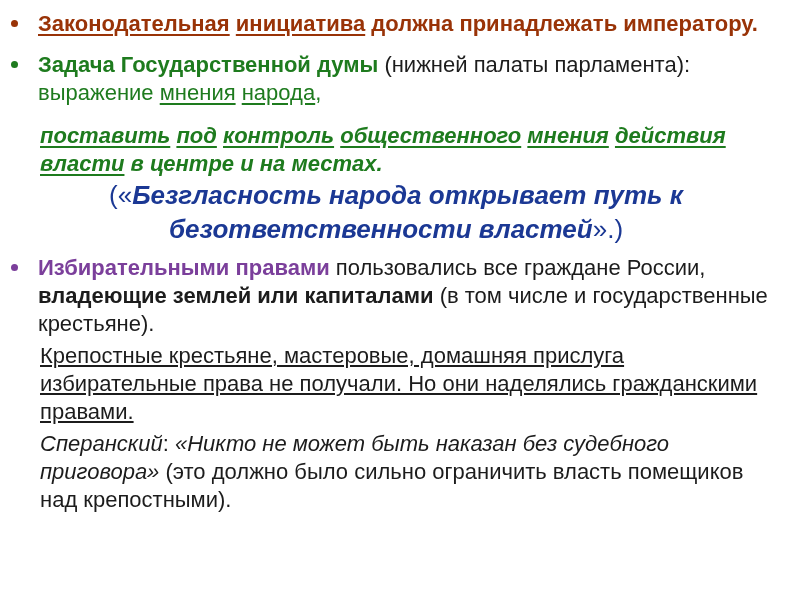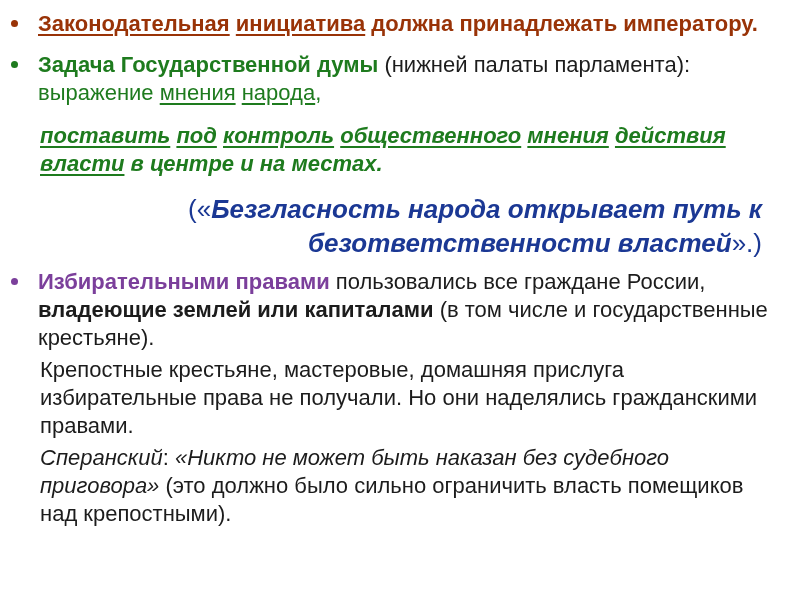--- a/index.html
+++ b/index.html
@@ -24,33 +24,33 @@
     margin:0 0 4px 0;
   }
   .bullet-marker{
     position:absolute;
     left:11px;top:10px;
     width:7px;height:7px;
     border-radius:50%;
     display:inline-block;
   }
   .block.center{
-    text-align:right;
+    text-align:center;
     font-size:26px;
     line-height:34px;
     padding-left:30px;
     padding-right:30px;
     margin-bottom:8px;
   }
   .block.plain{padding-left:40px;}
   [data-name="law-initiative"]{margin-bottom:13px;}
   [data-name="duma-task"]{margin-bottom:15px;}
-  [data-name="duma-control"]{margin-bottom:14px;}
+  [data-name="duma-control"]{margin-bottom:0;}
   [data-name="voting-rights"]{margin-bottom:4px;}
-  [data-name="serfs-paragraph"]{}
+  [data-name="serfs-paragraph"]{text-decoration:underline;}
   span[data-name="text-segment"]{text-decoration-thickness:2px; text-underline-offset:3px;}
 </style>
 </head>
 <body>
 
 <div class="slide" data-name="presentation-slide">
   <div data-name="slide-content">
       <div class="block bullet" data-name="law-initiative"><span class="bullet-marker" data-name="bullet-icon" style="background: rgb(153, 51, 7);"></span><span data-name="text-segment" style="color: rgb(153, 51, 7); font-weight: bold; text-decoration: underline;">Законодательная</span><span data-name="text-segment" style="color: rgb(153, 51, 7); font-weight: bold;"> </span><span data-name="text-segment" style="color: rgb(153, 51, 7); font-weight: bold; text-decoration: underline;">инициатива</span><span data-name="text-segment" style="color: rgb(153, 51, 7); font-weight: bold;"> должна принадлежать императору.</span></div>
       <div class="block bullet" data-name="duma-task"><span class="bullet-marker" data-name="bullet-icon" style="background: rgb(30, 123, 30);"></span><span data-name="text-segment" style="color: rgb(30, 123, 30); font-weight: bold;">Задача Государственной думы </span><span data-name="text-segment" style="color: rgb(28, 28, 28);">(нижней палаты парламента):</span><br><span data-name="text-segment" style="color: rgb(30, 123, 30);">выражение </span><span data-name="text-segment" style="color: rgb(30, 123, 30); text-decoration: underline;">мнения</span><span data-name="text-segment" style="color: rgb(30, 123, 30);"> </span><span data-name="text-segment" style="color: rgb(30, 123, 30); text-decoration: underline;">народа</span><span data-name="text-segment" style="color: rgb(30, 123, 30);">,</span></div>
       <div class="block plain" data-name="duma-control"><span data-name="text-segment" style="color: rgb(30, 123, 30); font-weight: bold; font-style: italic; text-decoration: underline;">поставить</span><span data-name="text-segment" style="color: rgb(30, 123, 30); font-weight: bold; font-style: italic;"> </span><span data-name="text-segment" style="color: rgb(30, 123, 30); font-weight: bold; font-style: italic; text-decoration: underline;">под</span><span data-name="text-segment" style="color: rgb(30, 123, 30); font-weight: bold; font-style: italic;"> </span><span data-name="text-segment" style="color: rgb(30, 123, 30); font-weight: bold; font-style: italic; text-decoration: underline;">контроль</span><span data-name="text-segment" style="color: rgb(30, 123, 30); font-weight: bold; font-style: italic;"> </span><span data-name="text-segment" style="color: rgb(30, 123, 30); font-weight: bold; font-style: italic; text-decoration: underline;">общественного</span><span data-name="text-segment" style="color: rgb(30, 123, 30); font-weight: bold; font-style: italic;"> </span><span data-name="text-segment" style="color: rgb(30, 123, 30); font-weight: bold; font-style: italic; text-decoration: underline;">мнения</span><span data-name="text-segment" style="color: rgb(30, 123, 30); font-weight: bold; font-style: italic;"> </span><span data-name="text-segment" style="color: rgb(30, 123, 30); font-weight: bold; font-style: italic; text-decoration: underline;">действия</span><br><span data-name="text-segment" style="color: rgb(30, 123, 30); font-weight: bold; font-style: italic; text-decoration: underline;">власти</span><span data-name="text-segment" style="color: rgb(30, 123, 30); font-weight: bold; font-style: italic;"> в центре и на местах.</span></div>

